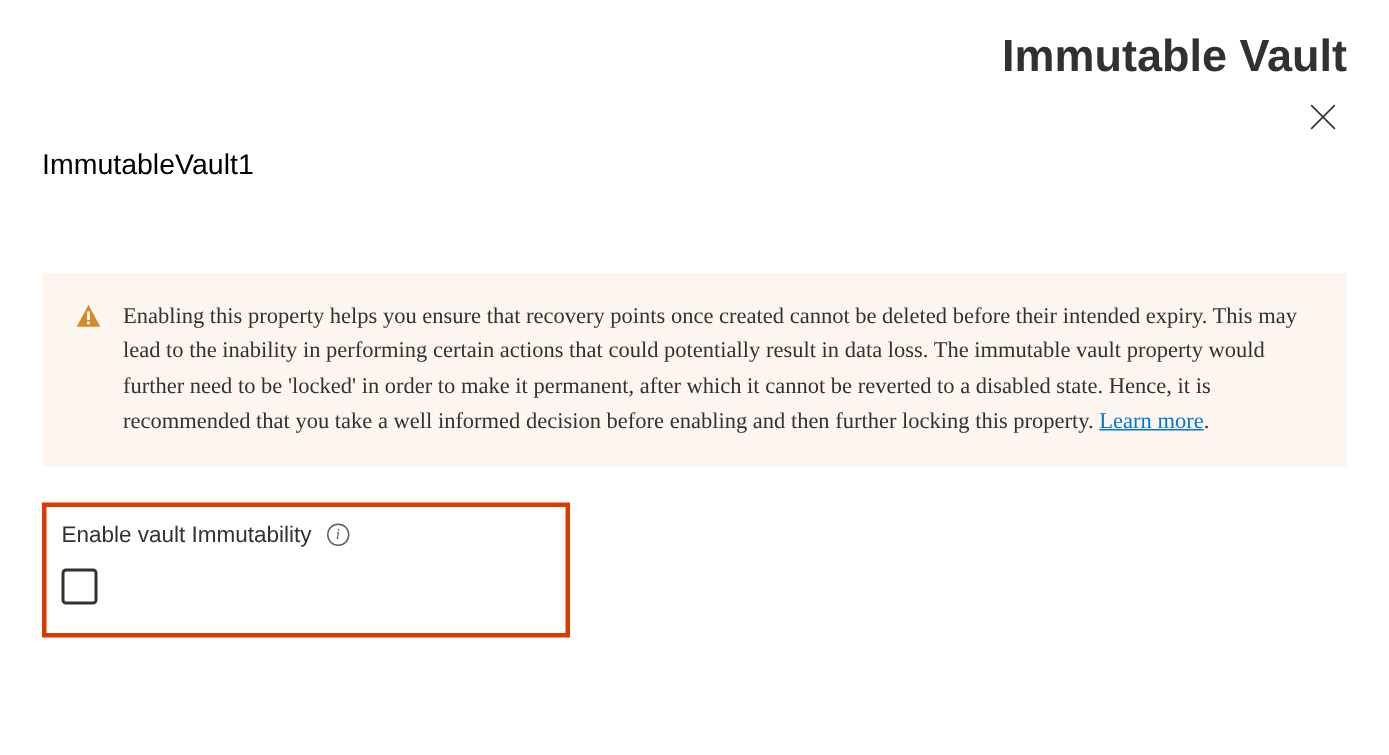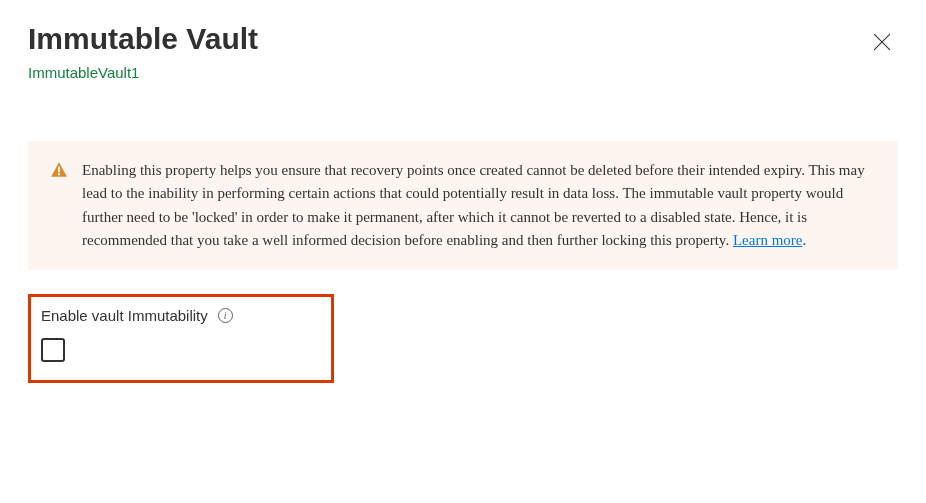--- a/index.html
+++ b/index.html
@@ -11,22 +11,23 @@
       font-family: 'Segoe UI', -apple-system, BlinkMacSystemFont, sans-serif;
       background: #ffffff;
       width: 926px;
       height: 503px;
       padding: 20px 28px;
       color: #323130;
     }
     .header {
       display: flex;
       justify-content: space-between;
-      align-items: center;
+      align-items: flex-end;
       margin-bottom: 6px;
+      flex-direction: column;
     }
     .title {
       font-size: 30px;
       font-weight: 600;
       color: #323130;
       line-height: 1.2;
     }
     .close-btn {
       width: 32px;
       height: 32px;
@@ -35,22 +36,22 @@
       justify-content: center;
       cursor: pointer;
       color: #323130;
       margin-top: 6px;
     }
     .close-btn svg {
       width: 18px;
       height: 18px;
     }
     .subtitle {
-      font-size: 15px;
-      color: #15803d;
+      font-size: 19px;
+      color: #000000;
       margin-bottom: 60px;
     }
     .warning-box {
       background: #FDF6F0;
       padding: 18px 22px 18px 22px;
       display: flex;
       gap: 14px;
       margin-bottom: 24px;
     }
     .warning-icon {
@@ -67,21 +68,21 @@
     }
     .learn-more {
       color: #0078D4;
       text-decoration: underline;
       cursor: pointer;
     }
     .highlight-box {
       border: 3px solid #D83B01;
       padding: 10px 10px 14px 10px;
       display: inline-block;
-      width: 306px;
+      width: 352px;
     }
     .field-row {
       display: flex;
       align-items: center;
       gap: 10px;
       margin-bottom: 14px;
     }
     .field-label {
       font-size: 15px;
       color: #323130;

